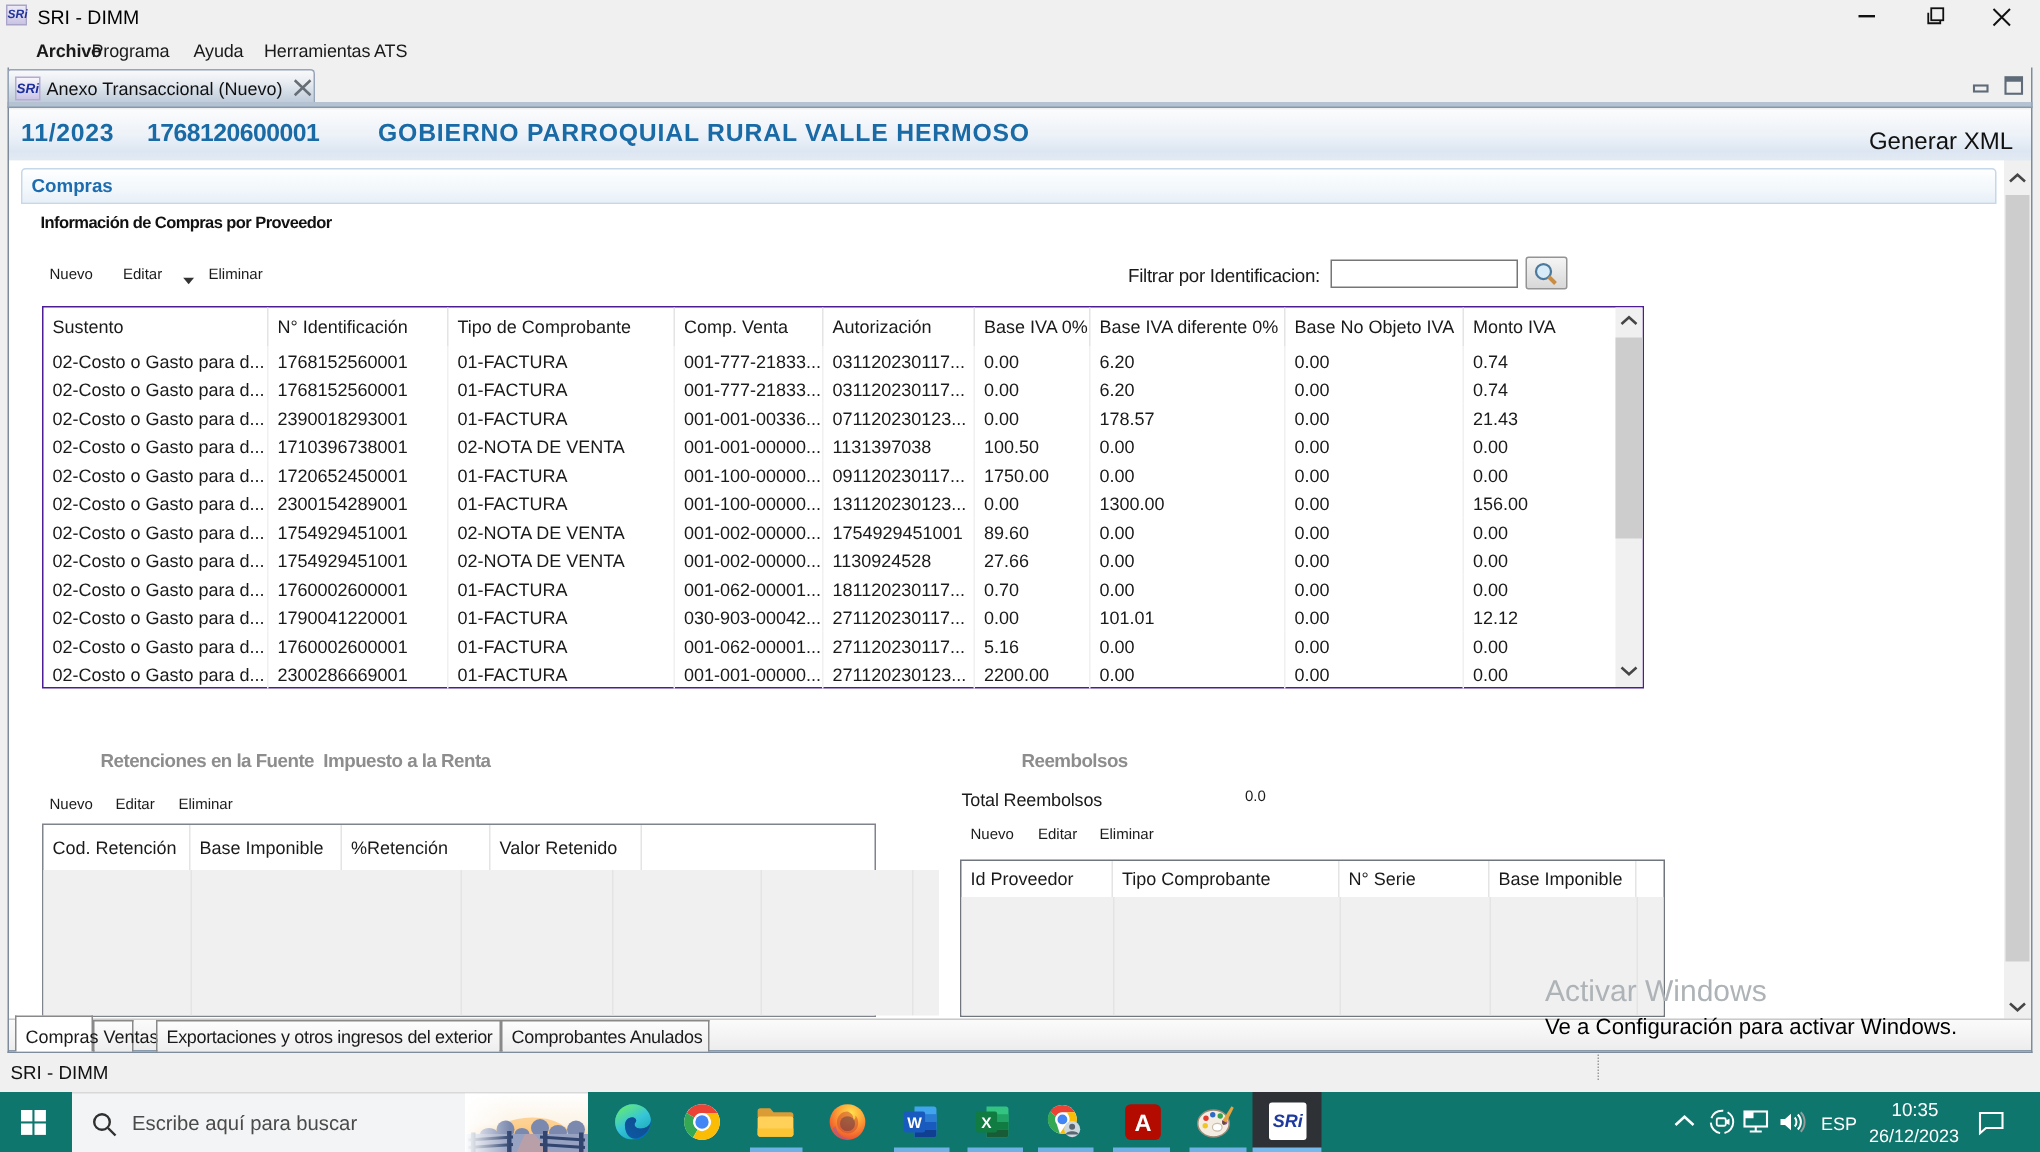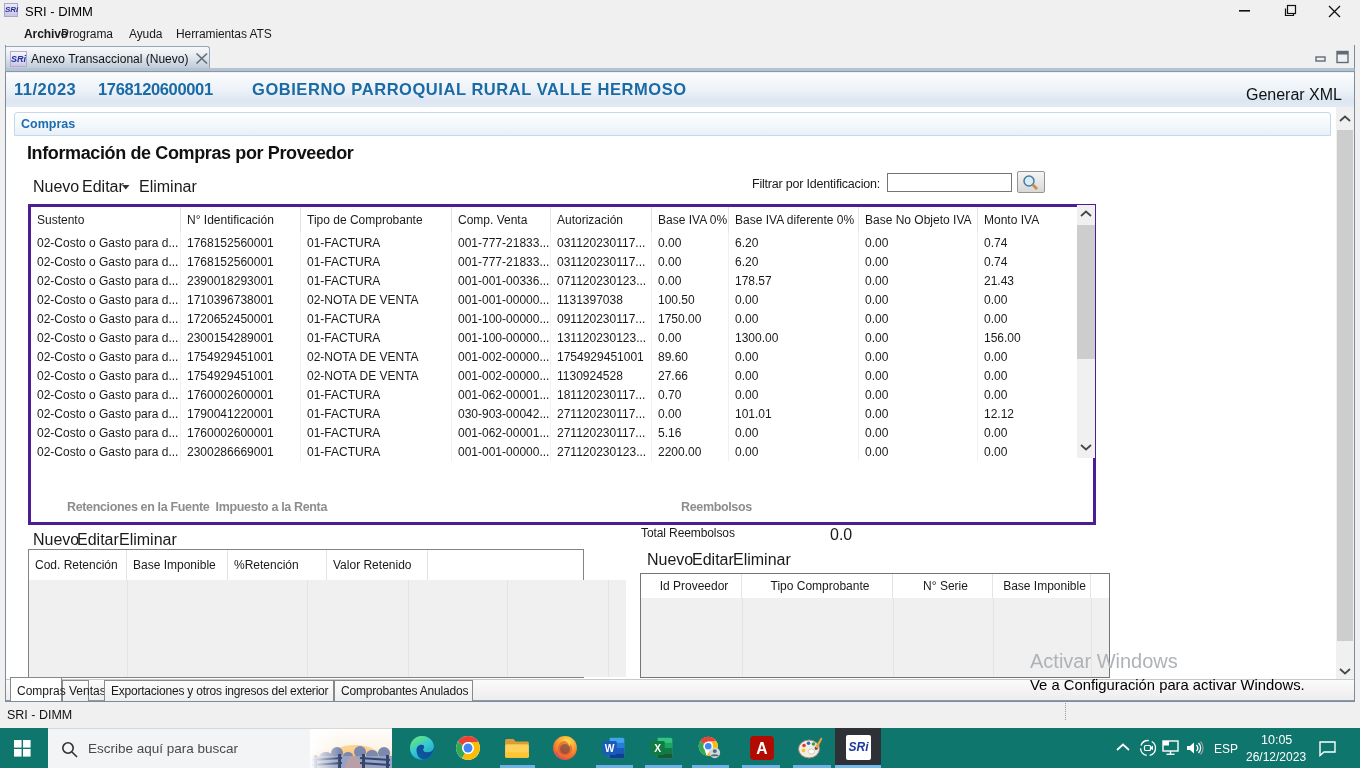--- a/index.html
+++ b/index.html
@@ -23,42 +23,42 @@
 #tablabel { position:absolute; left:25px; top:5px; font-size:12px; color:#111; }
 #tabclose { position:absolute; left:189px; top:5px; width:13px; height:13px; }
 #band { position:absolute; left:5px; top:68px; width:1350px; height:4px; background:#b4c2d2; border-bottom:1px solid #8599ae; border-left:1px solid #96a5b8; border-right:1px solid #96a5b8; }
 
 #headerband { position:absolute; left:6px; top:73px; width:1348px; height:34px; background:linear-gradient(180deg,#fbfcfd 0%,#edf2f8 50%,#dce6f2 82%,#e3eaf3 100%); }
 .hdrblue { position:absolute; top:7px; font-weight:bold; font-size:16.5px; color:#1a6aa6; }
 
 #content { position:absolute; left:6px; top:107px; width:1330px; height:572px; background:#ffffff; }
 #sectionbar { position:absolute; left:14px; top:112px; width:1317px; height:24px; border:1px solid #c5d7e8; border-radius:3px 3px 0 0; background:linear-gradient(180deg,#feffff 0%,#f2f7fb 60%,#e7eff7 100%); }
 #sectionbar span { position:absolute; left:6px; top:4px; font-weight:bold; font-size:12.5px; color:#1e6cb0; }
-#infotitle { position:absolute; left:27px; top:143px; font-weight:bold; font-size:18px; letter-spacing:-0.38px; color:#111; }
-.tbtxt { position:absolute; font-size:16px; color:#1a1a1a; }
-
-#tbl { position:absolute; left:28px; top:204px; width:1068px; height:321px; border:3px solid #4c1d95; background:#fff; }
+#infotitle { position:absolute; left:27px; top:143px; font-weight:bold; font-size:11px; letter-spacing:-0.38px; color:#111; }
+.tbtxt { position:absolute; font-size:10px; color:#1a1a1a; }
+
+#tbl { position:absolute; left:28px; top:204px; width:1068px; height:255px; border:1px solid #4c1d95; background:#fff; }
 .thead { display:flex; height:26px; }
 .thead > div { border-right:1px solid #e4e4e4; padding:6px 0 0 6px; font-size:12px; white-space:nowrap; overflow:hidden; }
 .trow { display:flex; height:19px; }
 .trow > div { border-right:1px solid #f0f0f0; padding:2.5px 0 0 6px; font-size:12px; white-space:nowrap; overflow:hidden; }
 .c1{width:150px;} .c2{width:120px;} .c3{width:151px;} .c4{width:99px;} .c5{width:101px;} .c6{width:77px;} .c7{width:130px;} .c8{width:119px;} .c9{width:100px; border-right:none !important;}
 
 .sb { position:absolute; background:#f0f0f0; }
 .sbthumb { position:absolute; background:#cdcdcd; }
 .chev { stroke:#464646; stroke-width:1.7; fill:none; }
 
 .graytitle { position:absolute; font-weight:bold; font-size:12.5px; letter-spacing:-0.35px; color:#8d8d8d;padding-left:40px; }
 #rtbl { position:absolute; left:28px; top:549px; width:556px; height:129px; border:1px solid #7e838c; background:#fff; }
 #rtbl .thead { height:30px; }
 #rtbl .thead > div { padding-top:8px; }
 #rbody { position:absolute; left:0; top:30px; width:597px; height:97px; background:#f0f0f0; overflow:hidden; }
 #mtbl { position:absolute; left:640px; top:573px; width:470px; height:105px; border:1px solid #70757e; background:#fff; }
 #mtbl .thead { height:24px; }
-#mtbl .thead > div { padding-top:5px;text-align:center; }
+#mtbl .thead > div { padding-top:5px; }
 #mbody { position:absolute; left:0; top:24px; width:468px; height:79px; background:#f0f0f0; overflow:hidden; }
 .r1{width:98px;} .r2{width:180px;} .r3{width:101px;} .r4{width:99px;} .r5{width:101px;} .r6{width:19px; border-right:none !important;}
 .m1{width:101px;} .m2{width:151px;} .m3{width:100px;} .m4{width:98px;} .m5{width:18px; border-right:none !important;}
 
 #btabs { position:absolute; left:6px; top:679px; width:1348px; height:22px; background:linear-gradient(180deg,#fbfbfb 0%,#ededed 100%); border-top:1px solid #c9c9c9; border-bottom:1px solid #8a9aad; }
 .btab { position:absolute; top:680px; height:21px; border:1px solid #898989; border-bottom:none; background:linear-gradient(180deg,#fdfdfd 0%,#eeeeee 100%); font-size:12px; padding-top:3px; padding-left:6px; text-align:left; z-index:2; }
 .btab.active { background:#ffffff; top:677px; height:24px; z-index:3; padding-top:6px; }
 
 #statusbar { position:absolute; left:0px; top:702px; width:1360px; height:26px; background:#f0f0f0; }
 #statusbar span { position:absolute; left:7px; top:6px; font-size:12.5px; color:#111; }
@@ -541,18 +541,18 @@
     <line x1="9.5" y1="12" x2="9.5" y2="15" stroke="#fff" stroke-width="1.4"></line>
     <line x1="5.5" y1="15.3" x2="13.5" y2="15.3" stroke="#fff" stroke-width="1.4"></line>
     <rect x="2" y="2" width="6" height="4.5" fill="#fff"></rect>
   </svg>
   <svg class="abs" style="left:1185px; top:11px;" width="20" height="18">
     <path d="M2 7 L5 7 L9 3.5 L9 14.5 L5 11 L2 11 Z" fill="#fff"></path>
     <path d="M11.5 6 A4.5 4.5 0 0 1 11.5 12 M13.5 4 A7 7 0 0 1 13.5 14" fill="none" stroke="#fff" stroke-width="1.3"></path>
     <path d="M15.5 2.5 A9.5 9.5 0 0 1 15.5 15.5" fill="none" stroke="#9a9a9a" stroke-width="1.3"></path>
   </svg>
   <span class="traytxt" style="left:1214px; top:14px; font-size:12px;">ESP</span>
-  <span class="traytxt" style="left:1261px; top:5px; font-size:12.5px;">10:05</span>
+  <span class="traytxt" style="left:1261px; top:5px; font-size:12.5px;">10:35</span>
   <span class="traytxt" style="left:1246px; top:22px; font-size:12px;">26/12/2023</span>
   <svg class="abs" style="left:1318px; top:11px;" width="20" height="18">
     <path d="M2 3 L17 3 L17 13 L6 13 L2 16.5 L2 13 Z" fill="none" stroke="#fff" stroke-width="1.4"></path>
   </svg>
 </div>
 
 </body></html>

